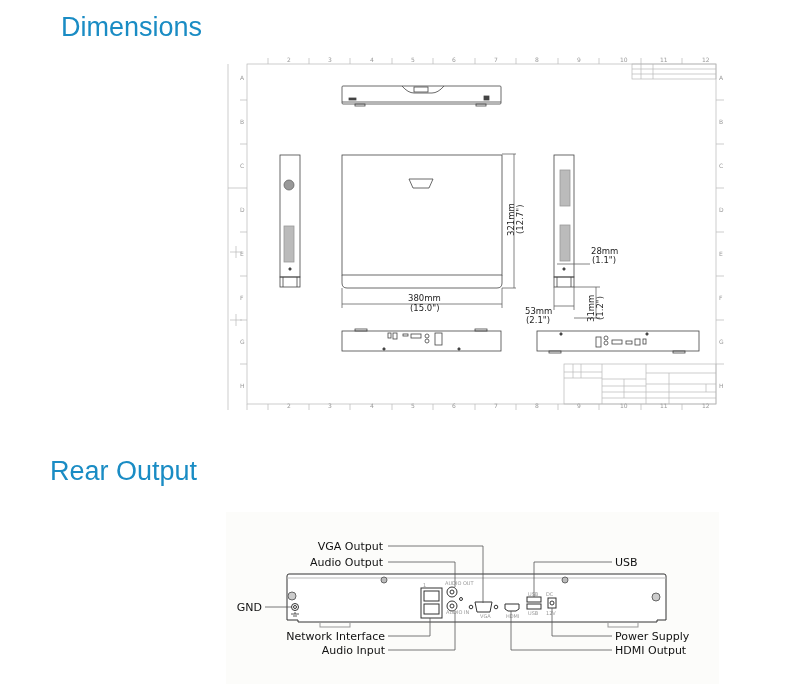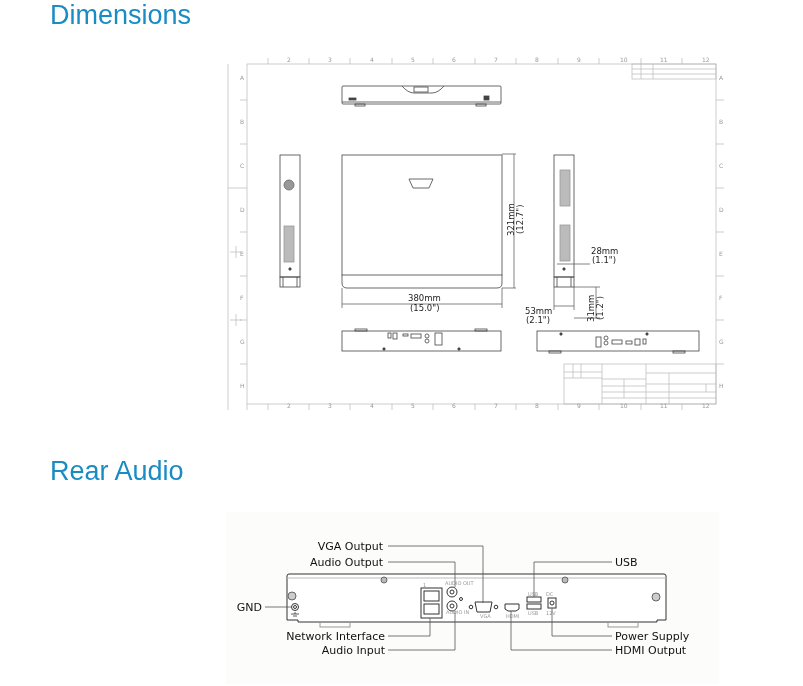--- a/index.html
+++ b/index.html
@@ -1,18 +1,18 @@
 <!DOCTYPE html>
 <html><head>
 <meta charset="utf-8">
 <style>
   html, body { margin:0; padding:0; background:#ffffff; }
   body { width:803px; height:686px; position:relative; overflow:hidden; font-family:"Liberation Sans", sans-serif; }
   .section-title { position:absolute; left:50px; color:#1a8cc4; font-size:27px; font-family:"Liberation Sans", sans-serif; font-weight:normal; letter-spacing:0; }
-  #dim-title { top:0px; }
+  #dim-title { top:12px;margin-left:11px; }
   #rear-title { top:456px; }
   svg { position:absolute; left:0; top:0; }
   .lbl { font-family:"DejaVu Sans", sans-serif; font-size:11px; fill:#111; }
   .dimtxt { font-family:"DejaVu Sans", sans-serif; font-size:8.5px; fill:#222; }
   .tiny { font-family:"DejaVu Sans", sans-serif; font-size:5px; fill:#999; }
   .grid { font-family:"DejaVu Sans", sans-serif; font-size:6px; fill:#9a9a9a; }
 </style>
 </head>
 <body>
 
@@ -216,21 +216,21 @@
     <text x="0" y="0" transform="translate(523,234) rotate(-90)">(12.7")</text>
     <text x="591" y="254">28mm</text>
     <text x="592" y="263">(1.1")</text>
     <text x="525" y="314">53mm</text>
     <text x="526" y="323">(2.1")</text>
     <text x="0" y="0" transform="translate(594,322) rotate(-90)">31mm</text>
     <text x="0" y="0" transform="translate(603,320) rotate(-90)">(1.2")</text>
   </g>
 </svg>
 
-<div id="rear-title" class="section-title">Rear Audio</div>
+<div id="rear-title" class="section-title">Rear Output</div>
 
 <svg width="803" height="686" viewBox="0 0 803 686">
   <rect x="226" y="512" width="493" height="172" fill="#fcfcfa"></rect>
   <g stroke="#333" stroke-width="1" fill="none">
 
     <path d="M287 576 L287 620 L298 620 L298 622 L657 622 L657 620 L666 620 L666 576 Q666 574 664 574 L289 574 Q287 574 287 576 Z" fill="#ffffff"></path>
     <line x1="287" y1="578" x2="666" y2="578" stroke="#bbb"></line>
     <rect x="320" y="622" width="30" height="5" stroke="#999"></rect>
     <rect x="608" y="622" width="30" height="5" stroke="#999"></rect>
 

